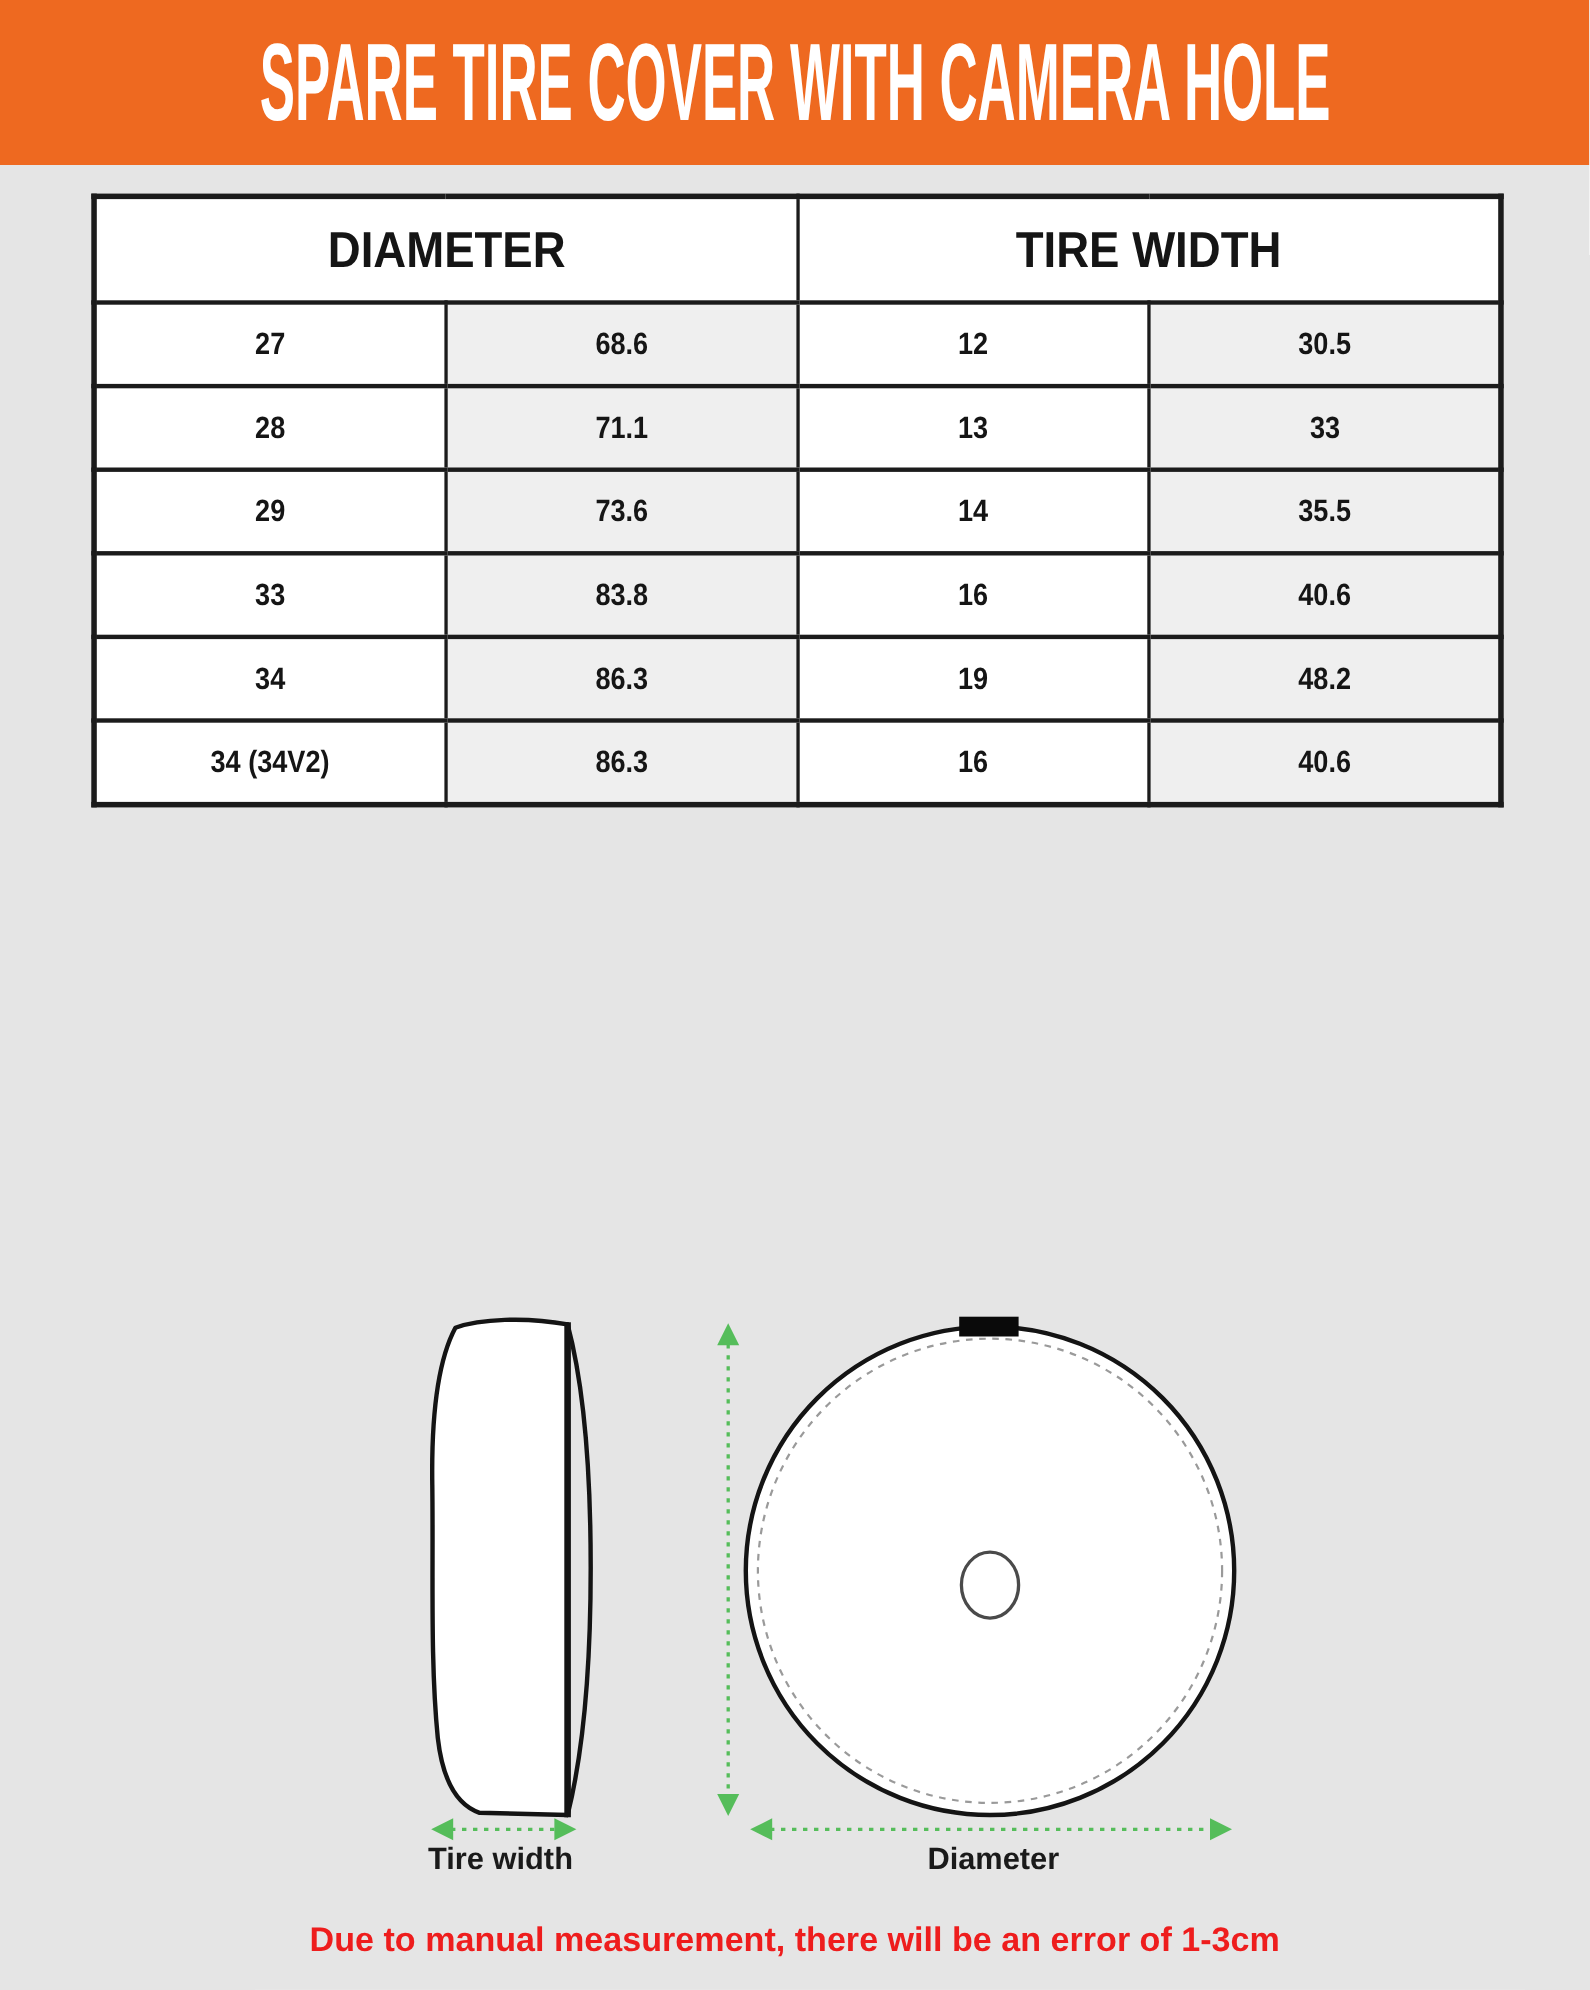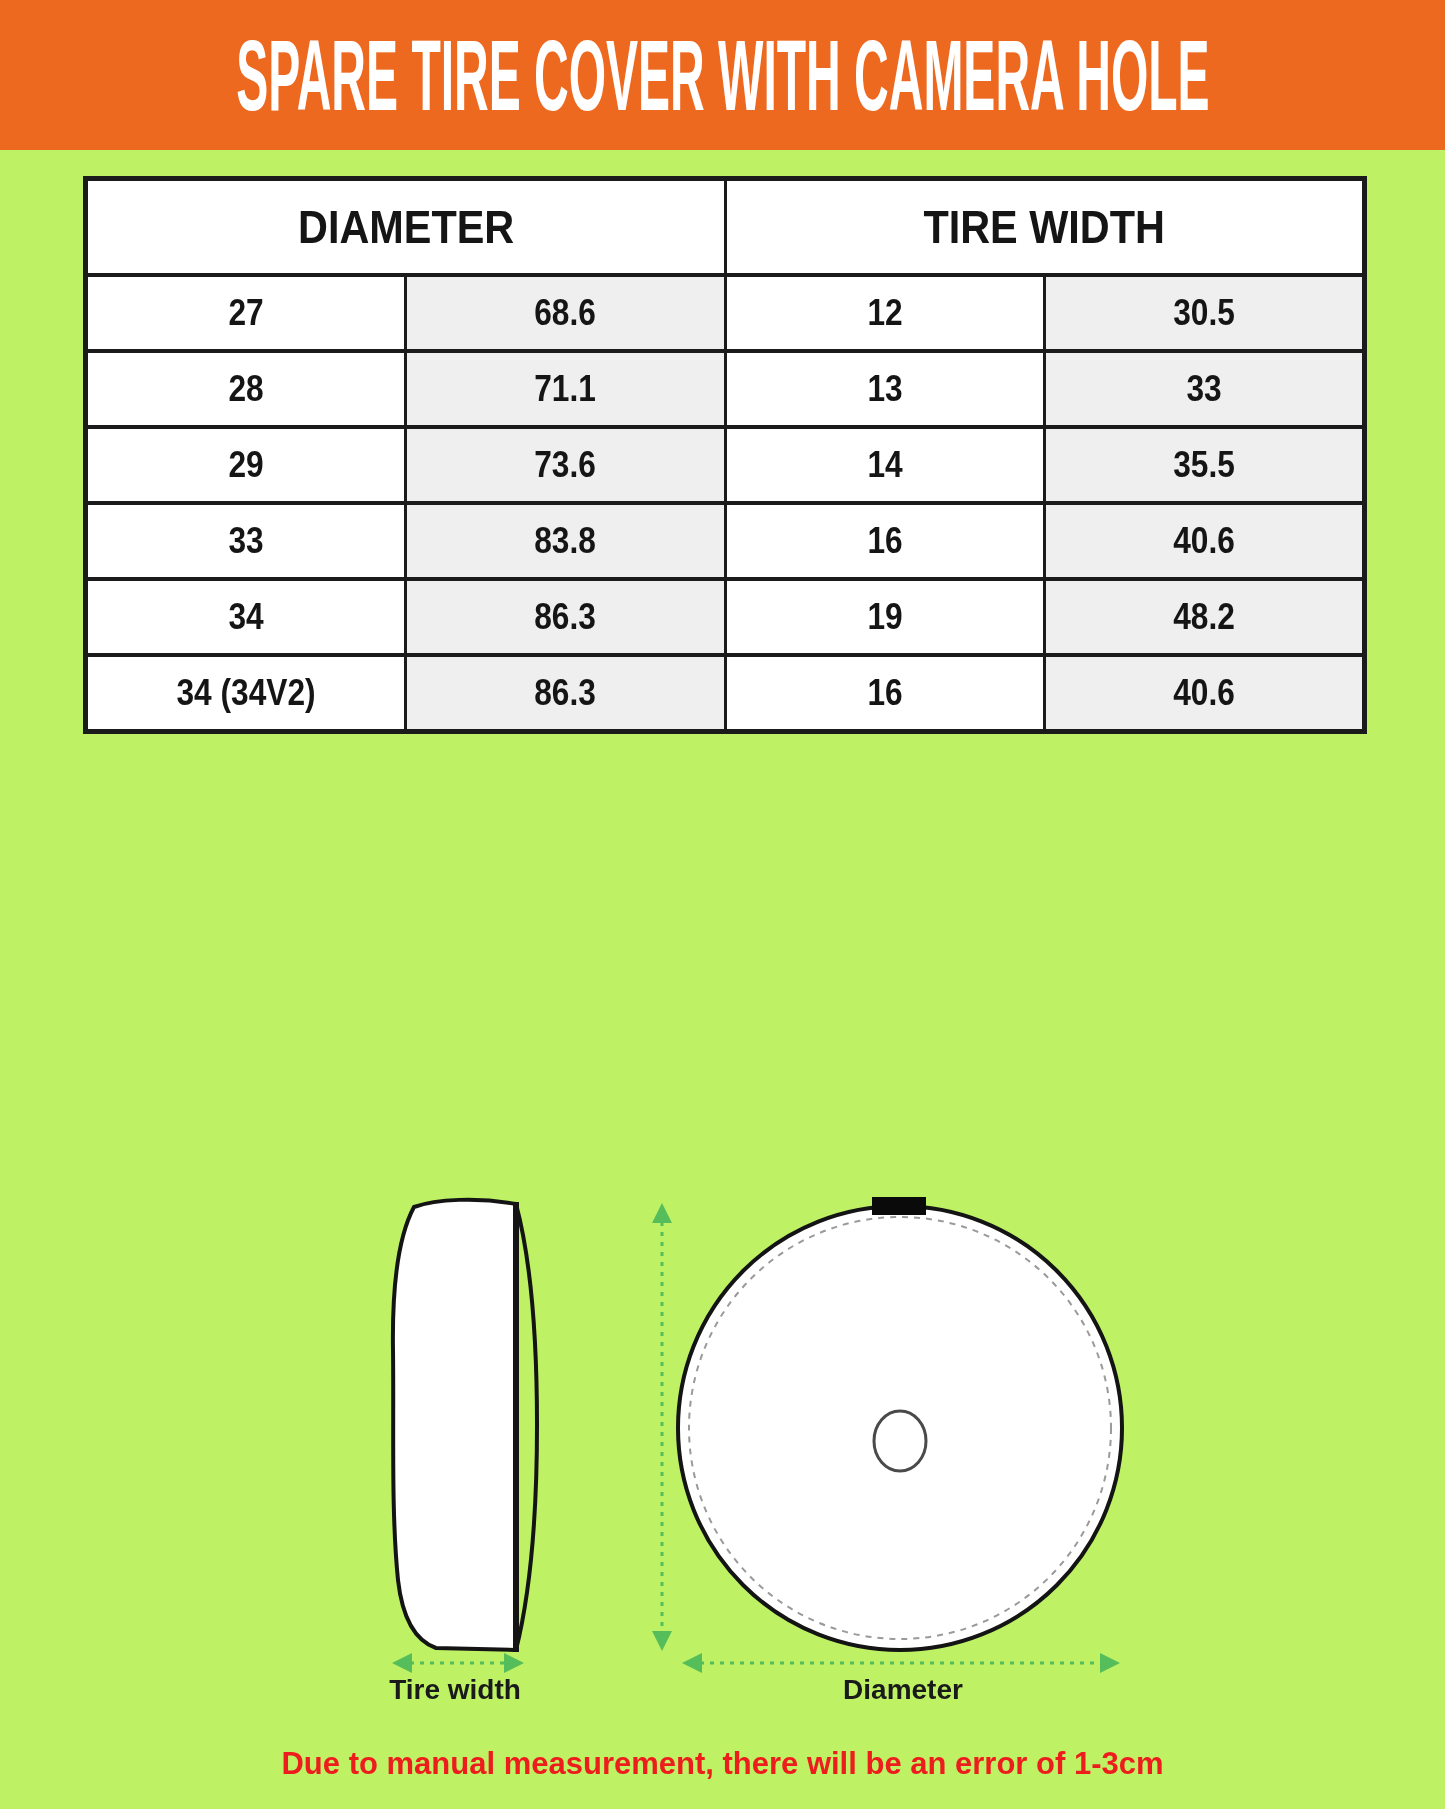--- a/index.html
+++ b/index.html
@@ -1,18 +1,18 @@
 <!DOCTYPE html>
 <html><head>
 <meta charset="utf-8">
 <style>
   html,body { margin:0; padding:0; background:#ffffff; }
   .page {
     position:relative; width:1445px; height:1809px;
-    background:#bef264; overflow:hidden;
+    background:#e5e5e5; overflow:hidden;
     font-family:"Liberation Sans", sans-serif; color:#151515;
   }
 
   
   .banner {
     position:absolute; top:0; left:0; width:1445px; height:150px;
     background:#ee6920; display:flex; align-items:center; justify-content:center;
     overflow:hidden;
   }
   .banner-title {
@@ -28,21 +28,21 @@
     border:5px solid #1b1b1b;
   }
   .size-table th, .size-table td {
     border-left:3px solid #1b1b1b; border-right:3px solid #1b1b1b;
     border-top:4px solid #1b1b1b; border-bottom:4px solid #1b1b1b;
     text-align:center; vertical-align:middle; padding:0;
     background:#ffffff;
   }
   .group-row th { height:92px; font-size:46px; font-weight:700; }
   .sub-row th   { height:62px; font-size:37px; font-weight:700; }
-  .size-table tbody td { height:72px; font-size:36px; font-weight:700; }
+  .size-table tbody td { height:72px; font-size:28px; font-weight:700; }
   
   .size-table .sub-row th:nth-child(even),
   .size-table tbody td:nth-child(even) { background:#efefef; }
   .cnd  { display:inline-block; transform:scaleX(0.88); transform-origin:center; white-space:nowrap; }
   .cndh { display:inline-block; transform:scaleX(0.90); transform-origin:center; white-space:nowrap; }
 
   
   .diagram-svg { position:absolute; top:1190px; left:0; }
   .diagram-label {
     position:absolute; width:250px; text-align:center;

